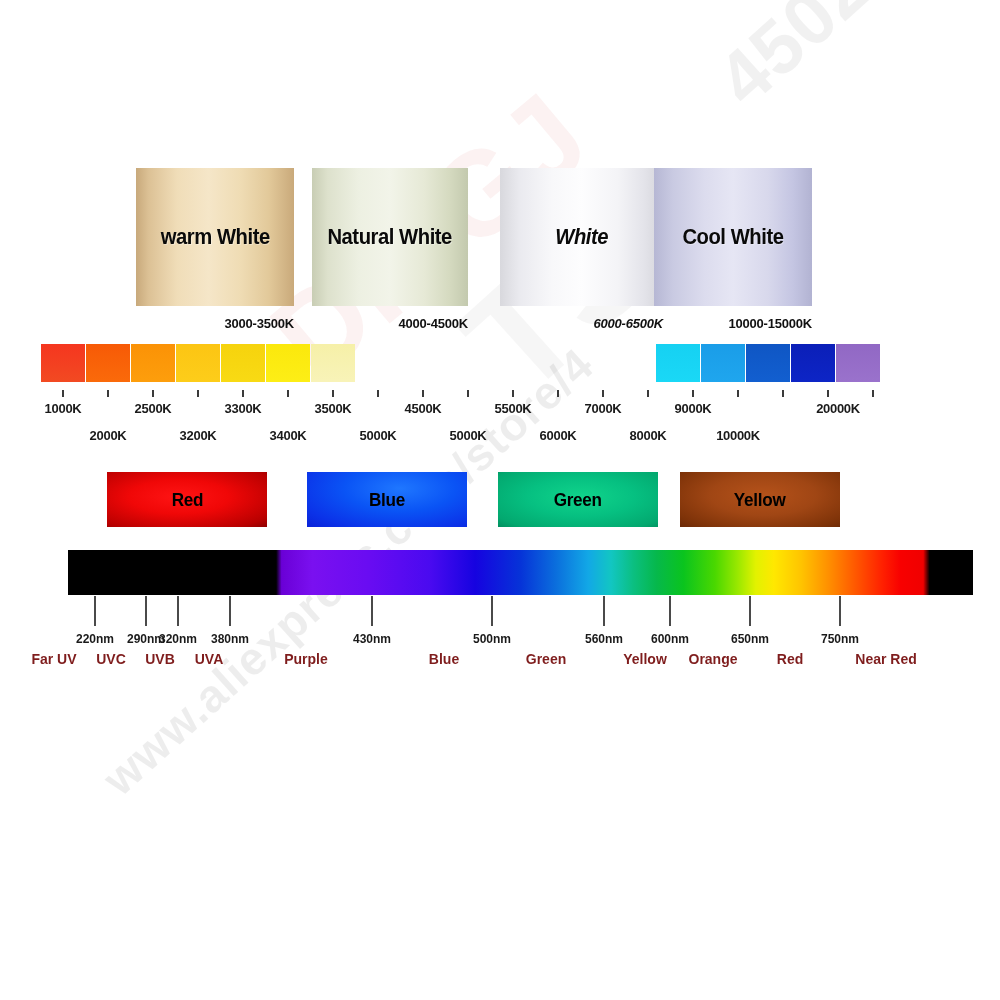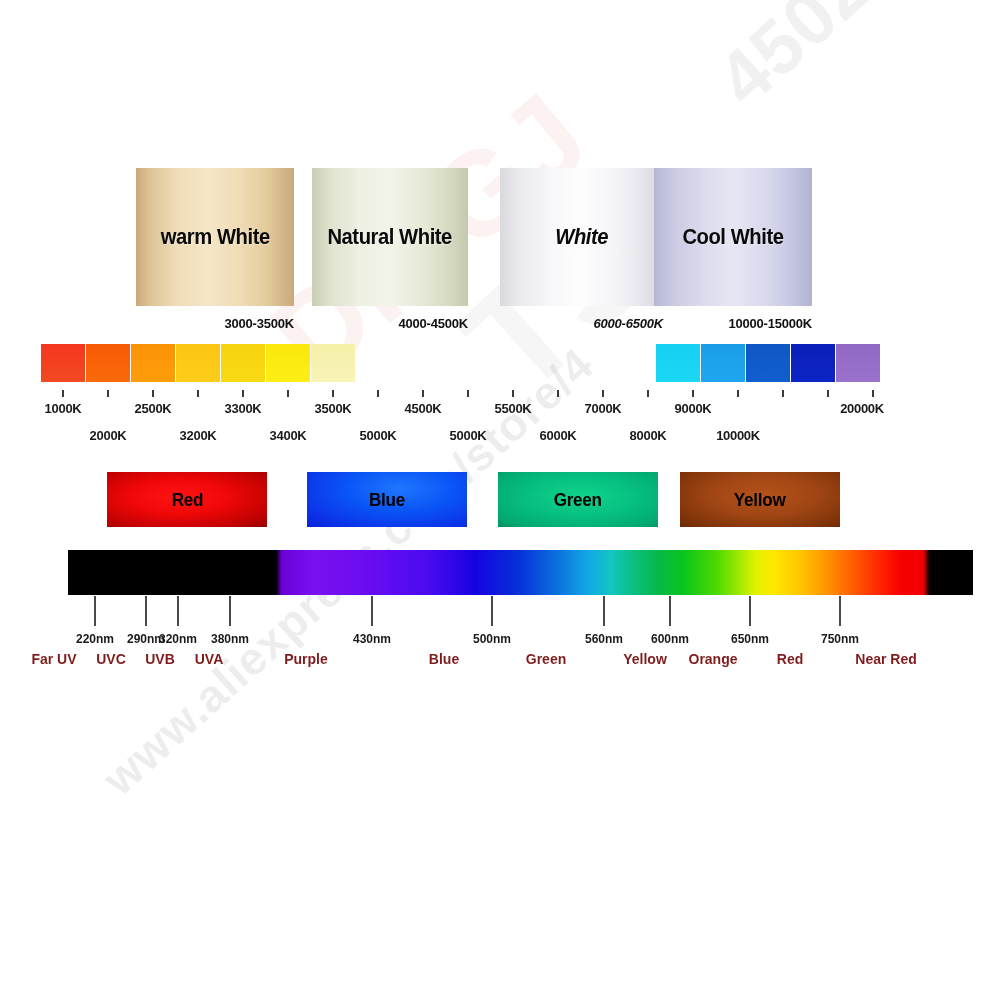--- a/index.html
+++ b/index.html
@@ -315,21 +315,21 @@
       <div class="ct-tick" style="left: 827px;"></div>
       <div class="ct-tick" style="left: 872px;"></div>
       <div class="ct-lbl row-a" style="left: 63px;">1000K</div>
       <div class="ct-lbl row-a" style="left: 153px;">2500K</div>
       <div class="ct-lbl row-a" style="left: 243px; text-align: center;">3300K</div>
       <div class="ct-lbl row-a" style="left: 333px;">3500K</div>
       <div class="ct-lbl row-a" style="left: 423px;">4500K</div>
       <div class="ct-lbl row-a" style="left: 513px;">5500K</div>
       <div class="ct-lbl row-a" style="left: 603px;">7000K</div>
       <div class="ct-lbl row-a" style="left: 693px;">9000K</div>
-      <div class="ct-lbl row-a" style="left: 862px; text-align: right;">20000K</div>
+      <div class="ct-lbl row-a" style="left: 838px; text-align: right;">20000K</div>
       <div class="ct-lbl row-b" style="left: 108px;">2000K</div>
       <div class="ct-lbl row-b" style="left: 198px;">3200K</div>
       <div class="ct-lbl row-b" style="left: 288px;">3400K</div>
       <div class="ct-lbl row-b" style="left: 378px;">5000K</div>
       <div class="ct-lbl row-b" style="left: 468px;">5000K</div>
       <div class="ct-lbl row-b" style="left: 558px;">6000K</div>
       <div class="ct-lbl row-b" style="left: 648px;">8000K</div>
       <div class="ct-lbl row-b" style="left: 738px;">10000K</div>
     </div>
 

